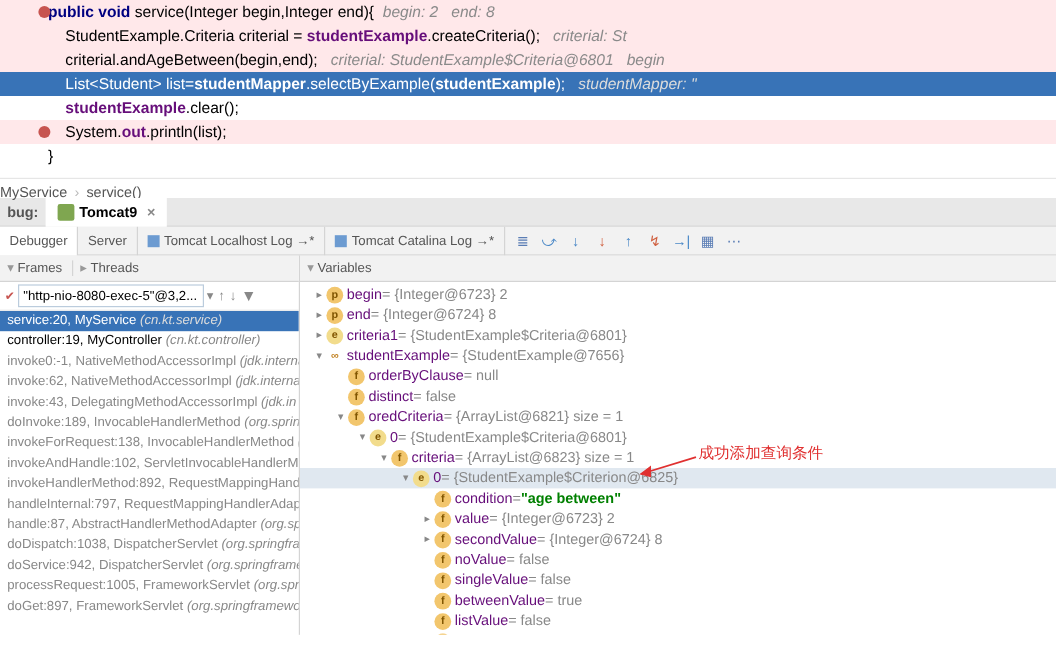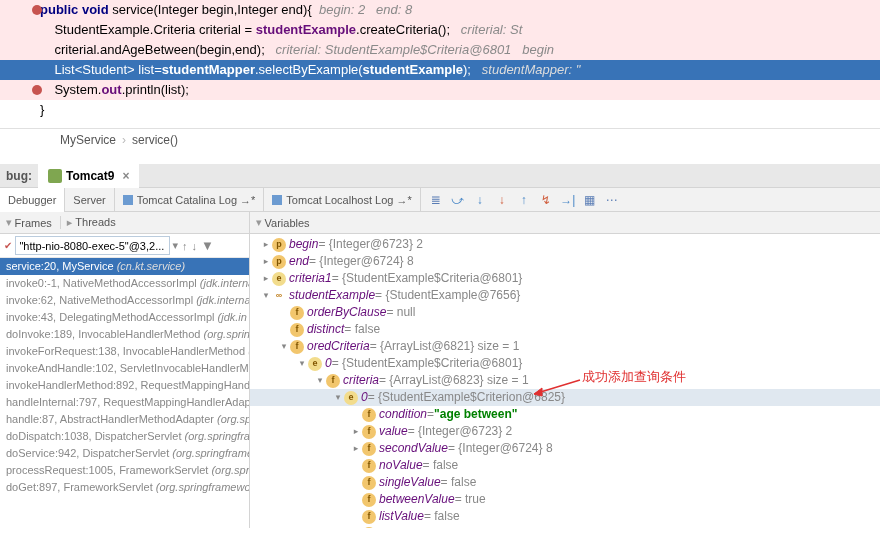--- a/index.html
+++ b/index.html
@@ -13,21 +13,21 @@
 .bg-pink { background: #ffe8ea; }
 .bg-blue { background: #3873b7; }
 .bg-blue .line-content { color: #fff; }
 .kw { color: #000080; font-weight: bold; }
 .method { color: #000; }
 .purple { color: #660e7a; font-weight: bold; }
 .hint { color: #8a8a8a; font-style: italic; }
 .bg-blue .kw, .bg-blue .ident, .bg-blue .method, .bg-blue .purple { color: #fff; }
 .bg-blue .hint { color: #dcdcdc; font-style: italic; }
 
-.breadcrumb { height: 36px; line-height: 22px; padding-left: 60px; color: #888; font-size: 12px; border-top: 1px solid #e0e0e0; }
+.breadcrumb { height: 17px; line-height: 22px; color: #888; font-size: 12px; border-top: 1px solid #e0e0e0; }
 .breadcrumb span { color: #555; }
 .breadcrumb .sep { color: #bbb; margin: 0 6px; }
 
 .tabbar { height: 24px; display: flex; align-items: center; border-bottom: 1px solid #d4d4d4; background: #e8e8e8; font-weight: bold; }
 .tabbar .lbl { padding: 0 6px; color: #555; }
 .tabbar .tab { padding: 0 10px; height: 24px; display: flex; align-items: center; background: #ffffff; gap: 4px; }
 .tabbar .tab .tico { width: 14px; height: 14px; background: #7fa650; border-radius: 2px; }
 .tabbar .tab .close { color: #888; margin-left: 4px; }
 
 .toolbar { height: 24px; display: flex; align-items: center; background: #f2f2f2; border-bottom: 1px solid #d4d4d4; }
@@ -57,21 +57,21 @@
 .vars { flex: 1; display: flex; flex-direction: column; }
 .var-tree { flex: 1; padding: 2px 0; overflow: hidden; }
 .vrow { height: 17px; line-height: 17px; font-size: 12px; white-space: nowrap; display: flex; align-items: center; }
 .vrow .indent { display: inline-block; }
 .vrow .tgl { width: 12px; display: inline-block; text-align: center; color: #888; font-size: 9px; }
 .vrow .vico { width: 14px; height: 14px; display: inline-flex; align-items: center; justify-content: center; font-size: 9px; border-radius: 50%; margin-right: 3px; font-weight: bold; }
 .ico-p { background: #f2c66d; color: #805500; }
 .ico-f { background: #f2c66d; color: #805500; }
 .ico-o { background: none; color: #c08020; font-size: 11px; }
 .ico-e { background: #f2dc8c; color: #805500; border-radius: 2px; }
-.vname { color: #660e7a; font-style: italic; }
+.vname { color: #660e7a; }
 .vgr { color: #888; }
 .vstr { color: #008000; font-weight: bold; }
 .vrow.sel { background: #e0e8f0; }
 .annot { position: absolute; color: #e03030; font-size: 13px; pointer-events: none; }
 .annot-arrow { stroke: #e03030; fill: none; }
 </style>
 </head>
 <body>
 
 <div class="code-area">
@@ -86,20 +86,24 @@
       <div class="line-content">    <span>StudentExample.Criteria criterial = </span><span class="purple">studentExample</span><span>.createCriteria();</span><span class="hint">   criterial: St</span></div>
     </div>
   <div class="code-line bg-pink">
       <div class="gutter"></div>
       <div class="line-content">    <span>criterial.andAgeBetween(begin,end);</span><span class="hint">   criterial: StudentExample$Criteria@6801   begin</span></div>
     </div>
   <div class="code-line bg-blue">
       <div class="gutter"></div>
       <div class="line-content">    <span>List&lt;Student&gt; list=</span><span class="purple">studentMapper</span><span>.selectByExample(</span><span class="purple">studentExample</span><span>);</span><span class="hint">   studentMapper: "</span></div>
     </div>
+  <div class="code-line">
+      <div class="gutter"></div>
+      <div class="line-content">    <span class="purple">studentExample</span><span>.clear();</span></div>
+    </div>
   <div class="code-line bg-pink">
       <div class="gutter">
         <div class="bp"></div>
       </div>
       <div class="line-content">    <span>System.</span><span class="purple">out</span><span>.println(list);</span></div>
     </div>
   <div class="code-line">
       <div class="gutter"></div>
       <div class="line-content">}</div>
     </div>
@@ -121,25 +125,25 @@
 
 <div class="toolbar">
   <div class="mini-tab active">
       <span>Debugger</span>
     </div>
   <div class="mini-tab">
       <span>Server</span>
     </div>
   <div class="mini-tab">
       <span class="tico"></span>
-      <span>Tomcat Catalina Log →*</span>
+      <span>Tomcat Localhost Log →*</span>
     </div>
   <div class="mini-tab">
       <span class="tico"></span>
-      <span>Tomcat Localhost Log →*</span>
+      <span>Tomcat Catalina Log →*</span>
     </div>
   <div class="toolbar-icons">
     <span class="ico">≣</span>
     <span class="ico" style="color:#4a88c7">⤻</span>
     <span class="ico" style="color:#4a88c7">↓</span>
     <span class="ico" style="color:#d06040">↓</span>
     <span class="ico" style="color:#4a88c7">↑</span>
     <span class="ico" style="color:#d06040">↯</span>
     <span class="ico" style="color:#4a88c7">→|</span>
     <span class="ico">▦</span>
@@ -157,20 +161,21 @@
     <div class="thread-select">
       <span class="check">✔</span>
       <input value="&quot;http-nio-8080-exec-5&quot;@3,2..." style="">
       <span class="navarrow">▾</span>
       <span class="navarrow">↑</span>
       <span class="navarrow">↓</span>
       <span class="filter">▼</span>
     </div>
     <div class="frame-list" id="frame-list">
         <div class="frame-item sel"><span>service:20, MyService </span><span class="pkg">(cn.kt.service)</span></div>
+        <div class="frame-item"><span>controller:19, MyController </span><span class="pkg">(cn.kt.controller)</span></div>
         <div class="frame-item libframe"><span>invoke0:-1, NativeMethodAccessorImpl </span><span class="pkg">(jdk.interna</span></div>
         <div class="frame-item libframe"><span>invoke:62, NativeMethodAccessorImpl </span><span class="pkg">(jdk.interna</span></div>
         <div class="frame-item libframe"><span>invoke:43, DelegatingMethodAccessorImpl </span><span class="pkg">(jdk.in</span></div>
         <div class="frame-item libframe"><span>doInvoke:189, InvocableHandlerMethod </span><span class="pkg">(org.spring</span></div>
         <div class="frame-item libframe"><span>invokeForRequest:138, InvocableHandlerMethod </span><span class="pkg">(o</span></div>
         <div class="frame-item libframe"><span>invokeAndHandle:102, ServletInvocableHandlerM</span><span class="pkg"></span></div>
         <div class="frame-item libframe"><span>invokeHandlerMethod:892, RequestMappingHandl</span><span class="pkg"></span></div>
         <div class="frame-item libframe"><span>handleInternal:797, RequestMappingHandlerAdap</span><span class="pkg"></span></div>
         <div class="frame-item libframe"><span>handle:87, AbstractHandlerMethodAdapter </span><span class="pkg">(org.sp</span></div>
         <div class="frame-item libframe"><span>doDispatch:1038, DispatcherServlet </span><span class="pkg">(org.springfram</span></div>

